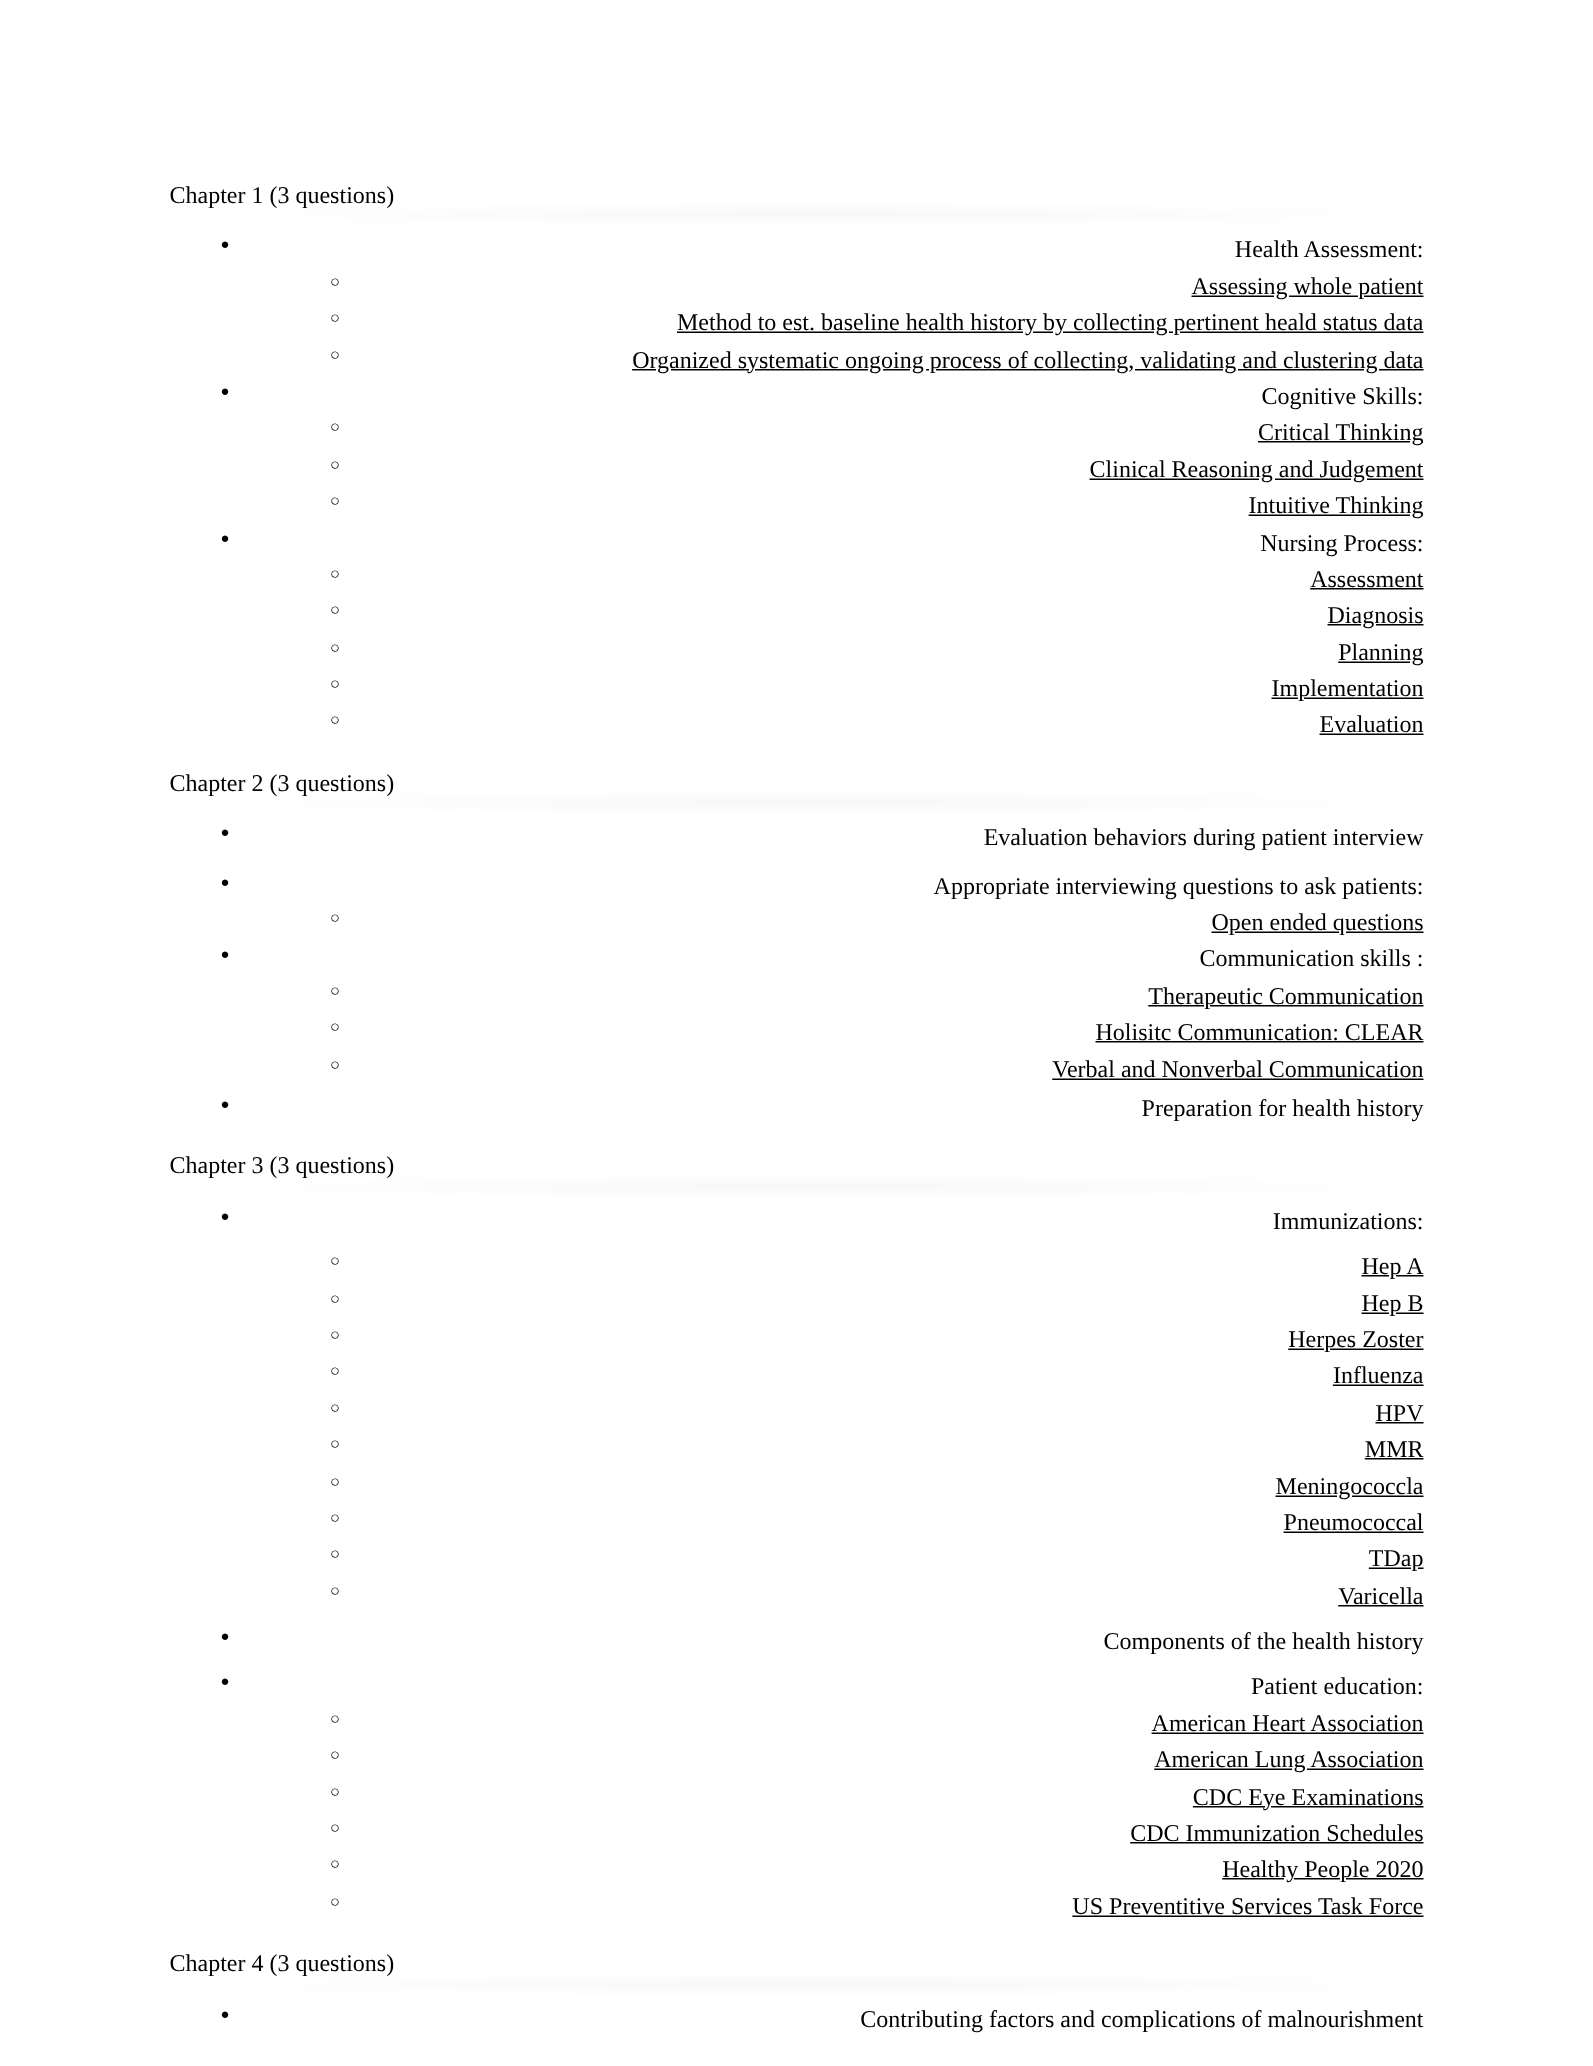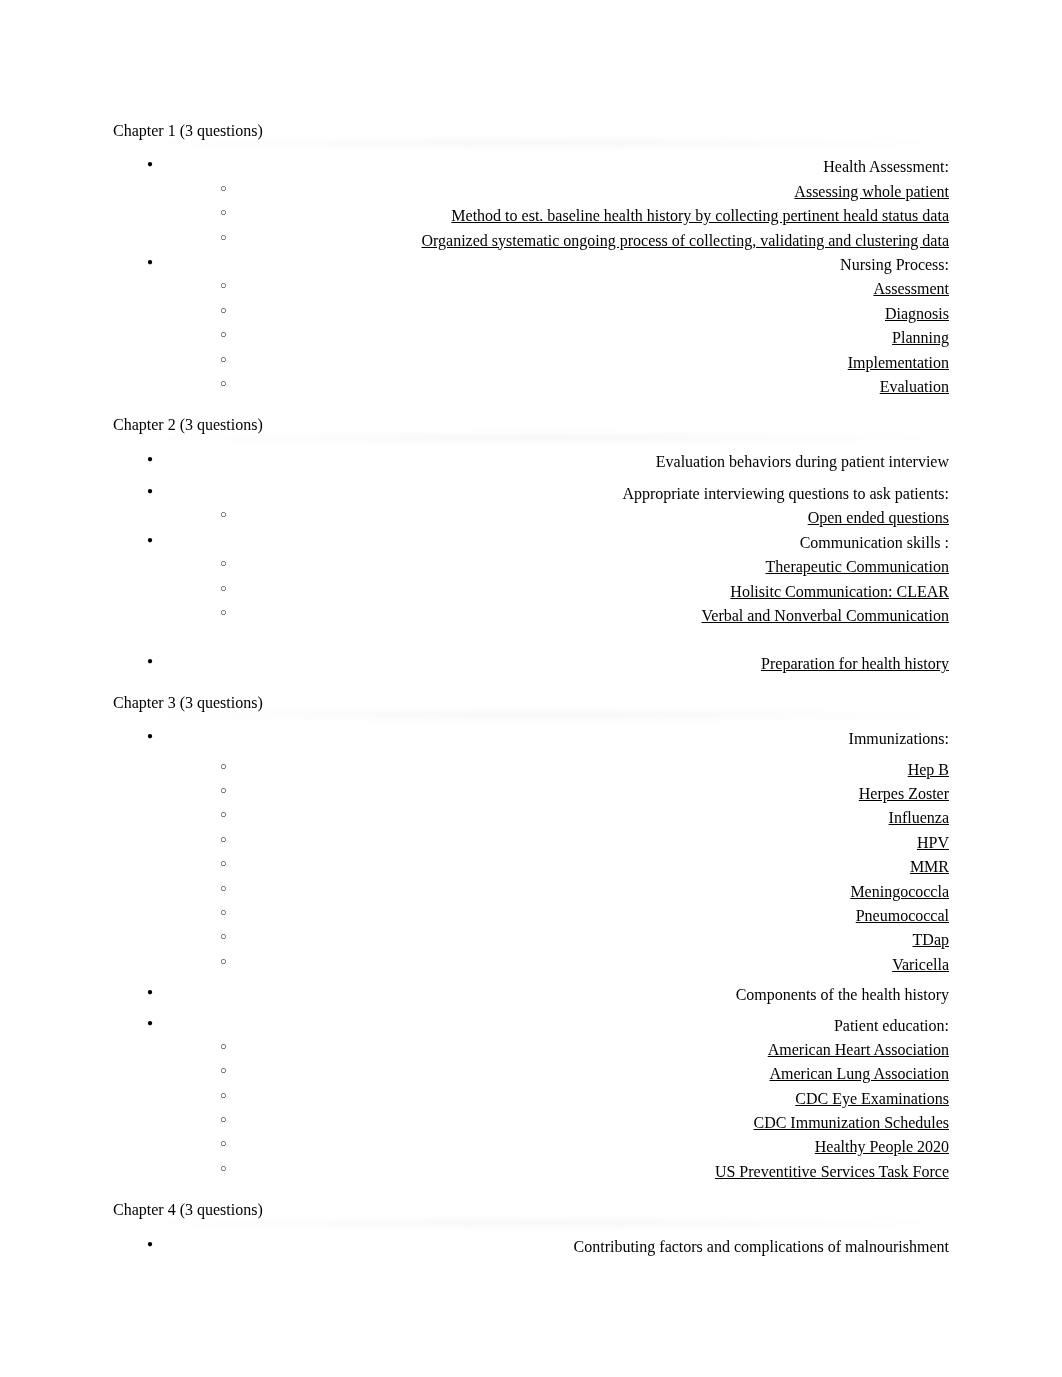--- a/index.html
+++ b/index.html
@@ -84,20 +84,28 @@
 <ul class="level1">
   <li>
     <span>Health Assessment:</span>
     <ul class="level2">
       <li><span>Assessing whole patient</span></li>
       <li><span>Method to est. baseline health history by collecting pertinent heald status data</span></li>
       <li><span>Organized systematic ongoing process of collecting, validating and clustering data</span></li>
     </ul>
   </li>
   <li>
+    <span>Cognitive Skills:</span>
+    <ul class="level2">
+      <li><span>Critical Thinking</span></li>
+      <li><span>Clinical Reasoning and Judgement</span></li>
+      <li><span>Intuitive Thinking</span></li>
+    </ul>
+  </li>
+  <li>
     <span>Nursing Process:</span>
     <ul class="level2">
       <li><span>Assessment</span></li>
       <li><span>Diagnosis</span></li>
       <li><span>Planning</span></li>
       <li><span>Implementation</span></li>
       <li><span>Evaluation</span></li>
     </ul>
   </li>
 </ul>
@@ -112,28 +120,29 @@
     </ul>
   </li>
   <li>
     <span>Communication skills       :</span>
     <ul class="level2">
       <li><span>Therapeutic Communication</span></li>
       <li><span>Holisitc Communication: CLEAR</span></li>
       <li><span>Verbal and Nonverbal Communication</span></li>
     </ul>
   </li>
-  <li style="margin-top:26px;text-decoration:underline;"><span>Preparation for health history</span></li>
+  <li style="margin-top:4px;"><span>Preparation for health history</span></li>
 </ul>
 
 <div class="chapter-heading">Chapter 3 (3 questions)</div>
 <ul class="level1">
   <li style="margin-bottom:8px;">
     <span>Immunizations:</span>
     <ul class="level2" style="margin-top:8px;">
+      <li><span>Hep A</span></li>
       <li><span>Hep B</span></li>
       <li><span>Herpes Zoster</span></li>
       <li><span>Influenza</span></li>
       <li><span>HPV</span></li>
       <li><span>MMR</span></li>
       <li><span>Meningococcla</span></li>
       <li><span>Pneumococcal</span></li>
       <li><span>TDap</span></li>
       <li><span>Varicella</span></li>
     </ul>

